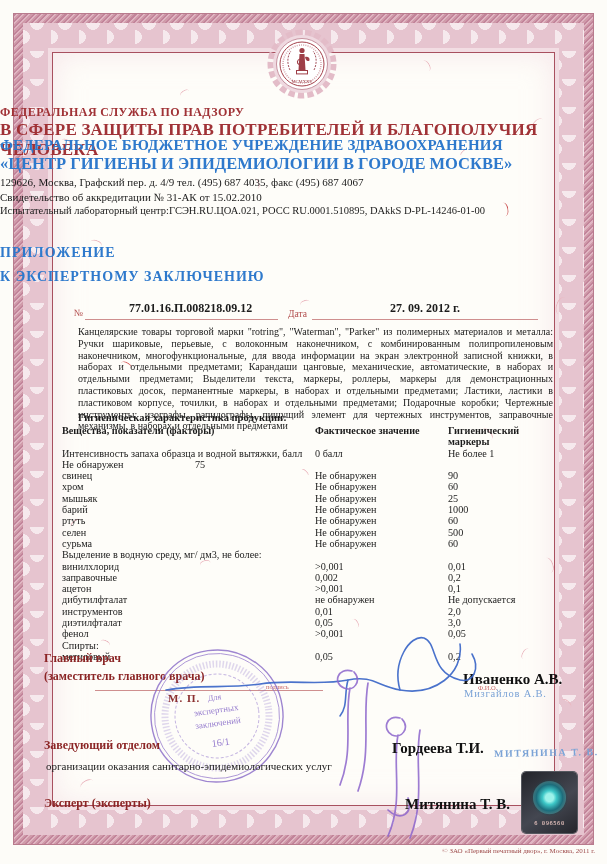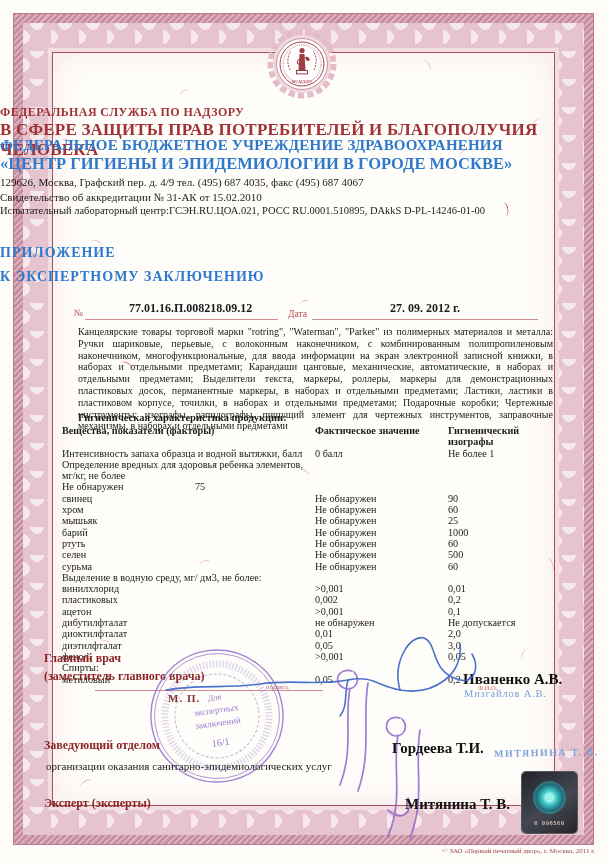--- a/index.html
+++ b/index.html
@@ -123,34 +123,29 @@
   <div class="redline" style="left:85px;top:319px;width:193px;"></div>
   <div class="redline" style="left:312px;top:319px;width:226px;"></div>
 
   <div class="abs para" style="left:78px;top:326px;width:475px;">Канцелярские товары торговой марки "rotring", "Waterman", "Parker" из полимерных материалов и металла: Ручки шариковые, перьевые, с волоконным наконечником, с комбинированным полипропиленовым наконечником, многофункциональные, для ввода информации на экран электронной записной книжки, в наборах и отдельными предметами; Карандаши цанговые, механические, автоматические, в наборах и отдельными предметами; Выделители текста, маркеры, роллеры, маркеры для демонстрационных пластиковых досок, перманентные маркеры, в наборах и отдельными предметами; Ластики, ластики в пластиковом корпусе, точилки, в наборах и отдельными предметами; Подарочные коробки; Чертежные инструменты: изографы, рапидографы, пишущий элемент для чертежных инструментов, заправочные механизмы, в наборах и отдельными предметами</div>
   <div class="abs hyg" style="left:78px;top:412px;text-align:right;">Гигиеническая характеристика продукции:</div>
 
   <div class="abs subst" style="left:62px;top:425px;width:485px;">
     <div class="thead">
       <div class="tc0">Вещества, показатели (факторы)</div>
       <div class="tc1">Фактическое значение</div>
-      <div class="tc2">Гигиенический изографы</div>
+      <div class="tc2">Гигиенический маркеры</div>
     </div>
     <div id="tbody">
         <div class="trow">
           <div class="tc0">Интенсивность запаха образца и водной вытяжки, балл</div>
           <div class="tc1">0 балл</div>
           <div class="tc2">Не более 1</div>
         </div>
         <div class="trow">
-          <div class="tc0">Определение вредных для здоровья ребенка элементов, мг/кг, не более</div>
-          <div class="tc1"></div>
-          <div class="tc2"></div>
-        </div>
-        <div class="trow">
           <div class="tc1">Не обнаружен</div>
           <div class="tc2">75</div>
         </div>
         <div class="trow">
           <div class="tc0">свинец</div>
           <div class="tc1">Не обнаружен</div>
           <div class="tc2">90</div>
         </div>
         <div class="trow">
           <div class="tc0">хром</div>
@@ -186,36 +181,36 @@
           <div class="tc0">Выделение в водную среду, мг/ дм3, не более:</div>
           <div class="tc1"></div>
           <div class="tc2"></div>
         </div>
         <div class="trow">
           <div class="tc0">винилхлорид</div>
           <div class="tc1">&gt;0,001</div>
           <div class="tc2">0,01</div>
         </div>
         <div class="trow">
-          <div class="tc0">пластиковых</div>
+          <div class="tc0">заправочные</div>
           <div class="tc1">0,002</div>
           <div class="tc2">0,2</div>
         </div>
         <div class="trow">
           <div class="tc0">ацетон</div>
           <div class="tc1">&gt;0,001</div>
           <div class="tc2">0,1</div>
         </div>
         <div class="trow">
           <div class="tc0">дибутилфталат</div>
           <div class="tc1">не обнаружен</div>
           <div class="tc2">Не допускается</div>
         </div>
         <div class="trow">
-          <div class="tc0">диоктилфталат</div>
+          <div class="tc0">инструментов</div>
           <div class="tc1">0,01</div>
           <div class="tc2">2,0</div>
         </div>
         <div class="trow">
           <div class="tc0">диэтилфталат</div>
           <div class="tc1">0,05</div>
           <div class="tc2">3,0</div>
         </div>
         <div class="trow">
           <div class="tc0">фенол</div>

